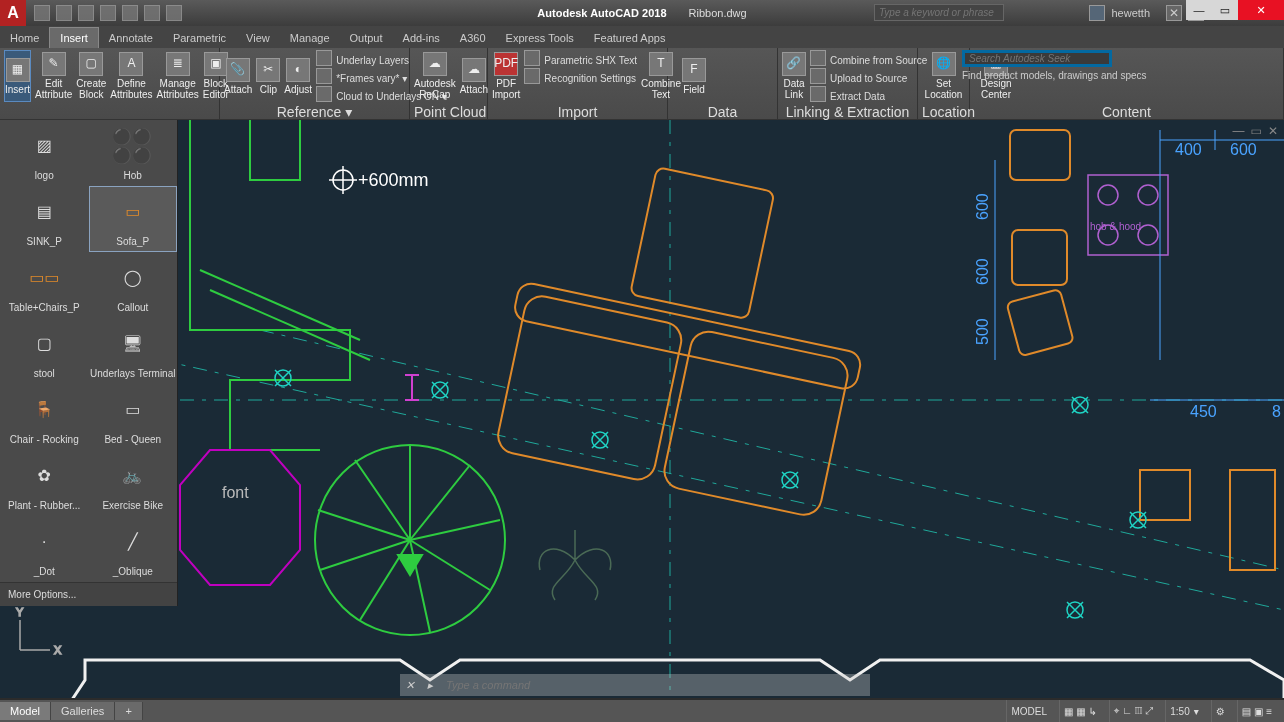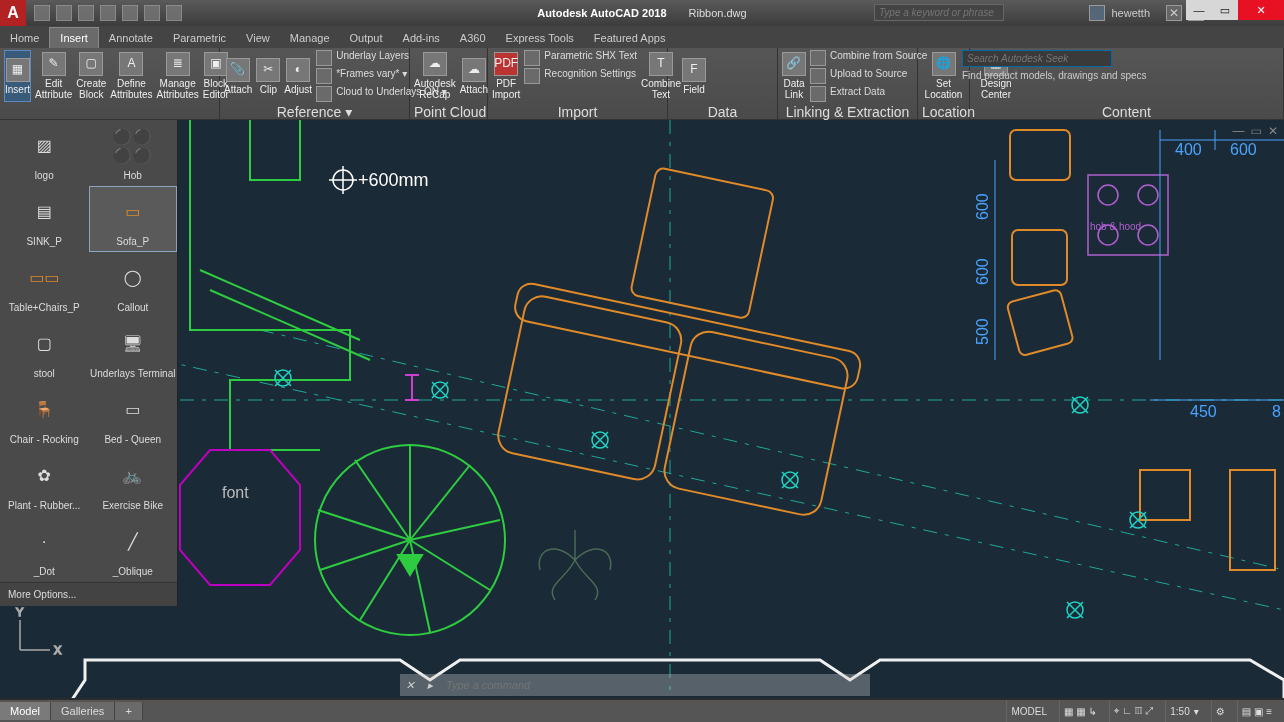--- a/index.html
+++ b/index.html
@@ -26,21 +26,21 @@
 
 .ribbon { height: 72px; background: linear-gradient(#565656,#4a4a4a); display:flex; color:#eee; font-size:10px; border-bottom:1px solid #333; }
 .panel { border-right:1px solid #333; padding:2px 4px 0 4px; display:flex; flex-direction:column; justify-content:space-between; position:relative; }
 .panel-body { display:flex; gap:4px; align-items:flex-start; flex:1; }
 .panel-title { text-align:center; font-size:14px; color:#ddd; padding:2px 0; white-space:nowrap; }
 .bigbtn { display:flex; flex-direction:column; align-items:center; justify-content:center; width:44px; height:52px; gap:2px; text-align:center; line-height:1.1; cursor:pointer; }
 .bigbtn.active { background:#3a5a7a; border:1px solid #5a8ac0; }
 .icon { width:24px; height:24px; background:#777; border:1px solid #999; display:flex; align-items:center; justify-content:center; font-size:12px; }
 .icon.sm { width:16px; height:16px; }
 .stack { display:flex; flex-direction:column; gap:2px; justify-content:center; }
-.stack .row { display:flex; align-items:flex-start; gap:4px; height:16px; white-space:nowrap; font-size:10px; color:#ddd; cursor:pointer; }
+.stack .row { display:flex; align-items:flex-end; gap:4px; height:16px; white-space:nowrap; font-size:10px; color:#ddd; cursor:pointer; }
 .stack .row .icon.sm{ background:#6a6a6a; }
 
 
 .filetab-row { height:22px; background:#333; border-bottom:1px solid #1a1a1a; display:flex; align-items:center; padding-left:180px; }
 .filetab-row .plus { width:18px;height:18px; border:1px solid #555; color:#aaa; display:flex;align-items:center;justify-content:center; font-size:12px; margin-left:4px; cursor:pointer;}
 
 
 .palette { position:absolute; left:0; top:120px; width:178px; background:#4a4a4a; border-right:1px solid #222; z-index:5; color:#ddd; font-size:10px; }
 .palette-grid { display:grid; grid-template-columns:1fr 1fr; }
 .pcell { height:66px; display:flex; flex-direction:column; align-items:center; justify-content:center; gap:4px; border:1px solid transparent; cursor:pointer; }
@@ -57,21 +57,21 @@
 .bottom-tabs .btab { padding:3px 10px; background:#6a6a6a; border-right:1px solid #444; cursor:pointer; }
 .bottom-tabs .btab.active { background:#7a7a7a; color:#fff; }
 .statusbar { position:absolute; right:0; bottom:0; height:22px; display:flex; align-items:center; gap:8px; padding:0 8px; font-size:10px; color:#ddd; }
 .status-seg { display:flex; align-items:center; gap:4px; padding:0 4px; border-left:1px solid #666; height:100%; }
 
 
 .cmdline { position:absolute; bottom:26px; left:400px; width:470px; height:22px; background:rgba(200,200,200,.35); display:flex; align-items:center; font-size:11px; color:#888; font-style:italic; }
 .cmdline .cx { width:20px; text-align:center; color:#ccc; }
 .cmdline input { flex:1; background:transparent; border:none; color:#888; font-style:italic; font-size:11px; outline:none; padding-left:6px; }
 
-.seek-box { position:absolute; left:962px; top:50px; width:150px; height:17px; background:#3a3a3a; border:1px solid #0369a1; color:#888; font-size:10px; font-style:italic; padding:1px 4px; z-index:6; }
+.seek-box { position:absolute; left:962px; top:50px; width:150px; height:17px; background:#3a3a3a; border:3px solid #0369a1; color:#888; font-size:10px; font-style:italic; padding:1px 4px; z-index:6; }
 .seek-hint { position:absolute; left:962px; top:70px; font-size:10px; color:#ccc; z-index:6; }
 
 
 .viewctrl { position:absolute; right:6px; top:124px; color:#888; font-size:12px; display:flex; gap:6px; z-index:4;}
 </style>
 </head>
 <body>
 
 <div class="titlebar">
   <div class="app-logo">A</div>

